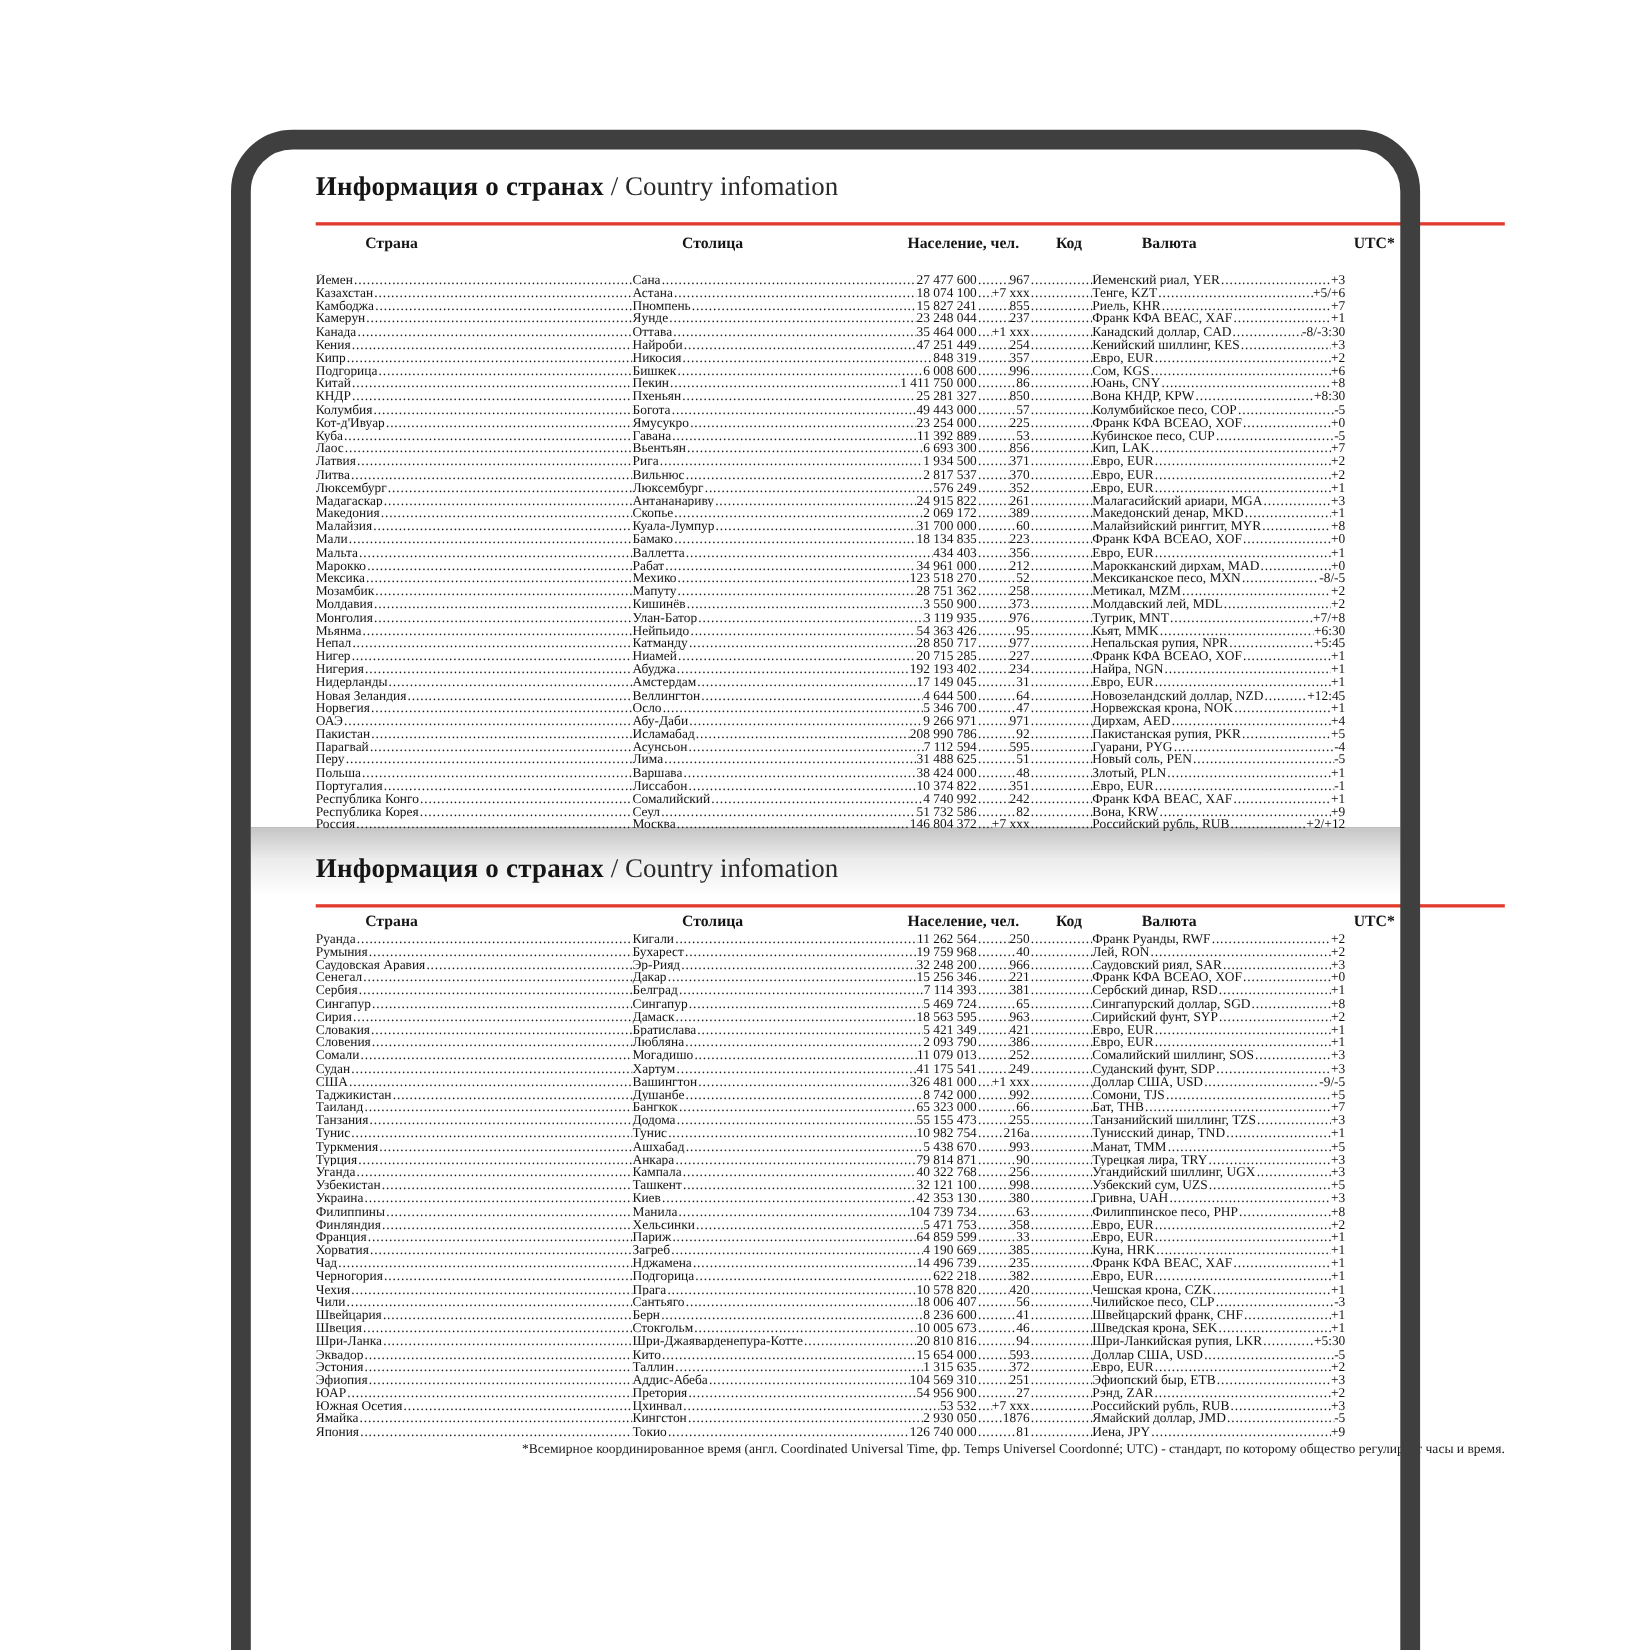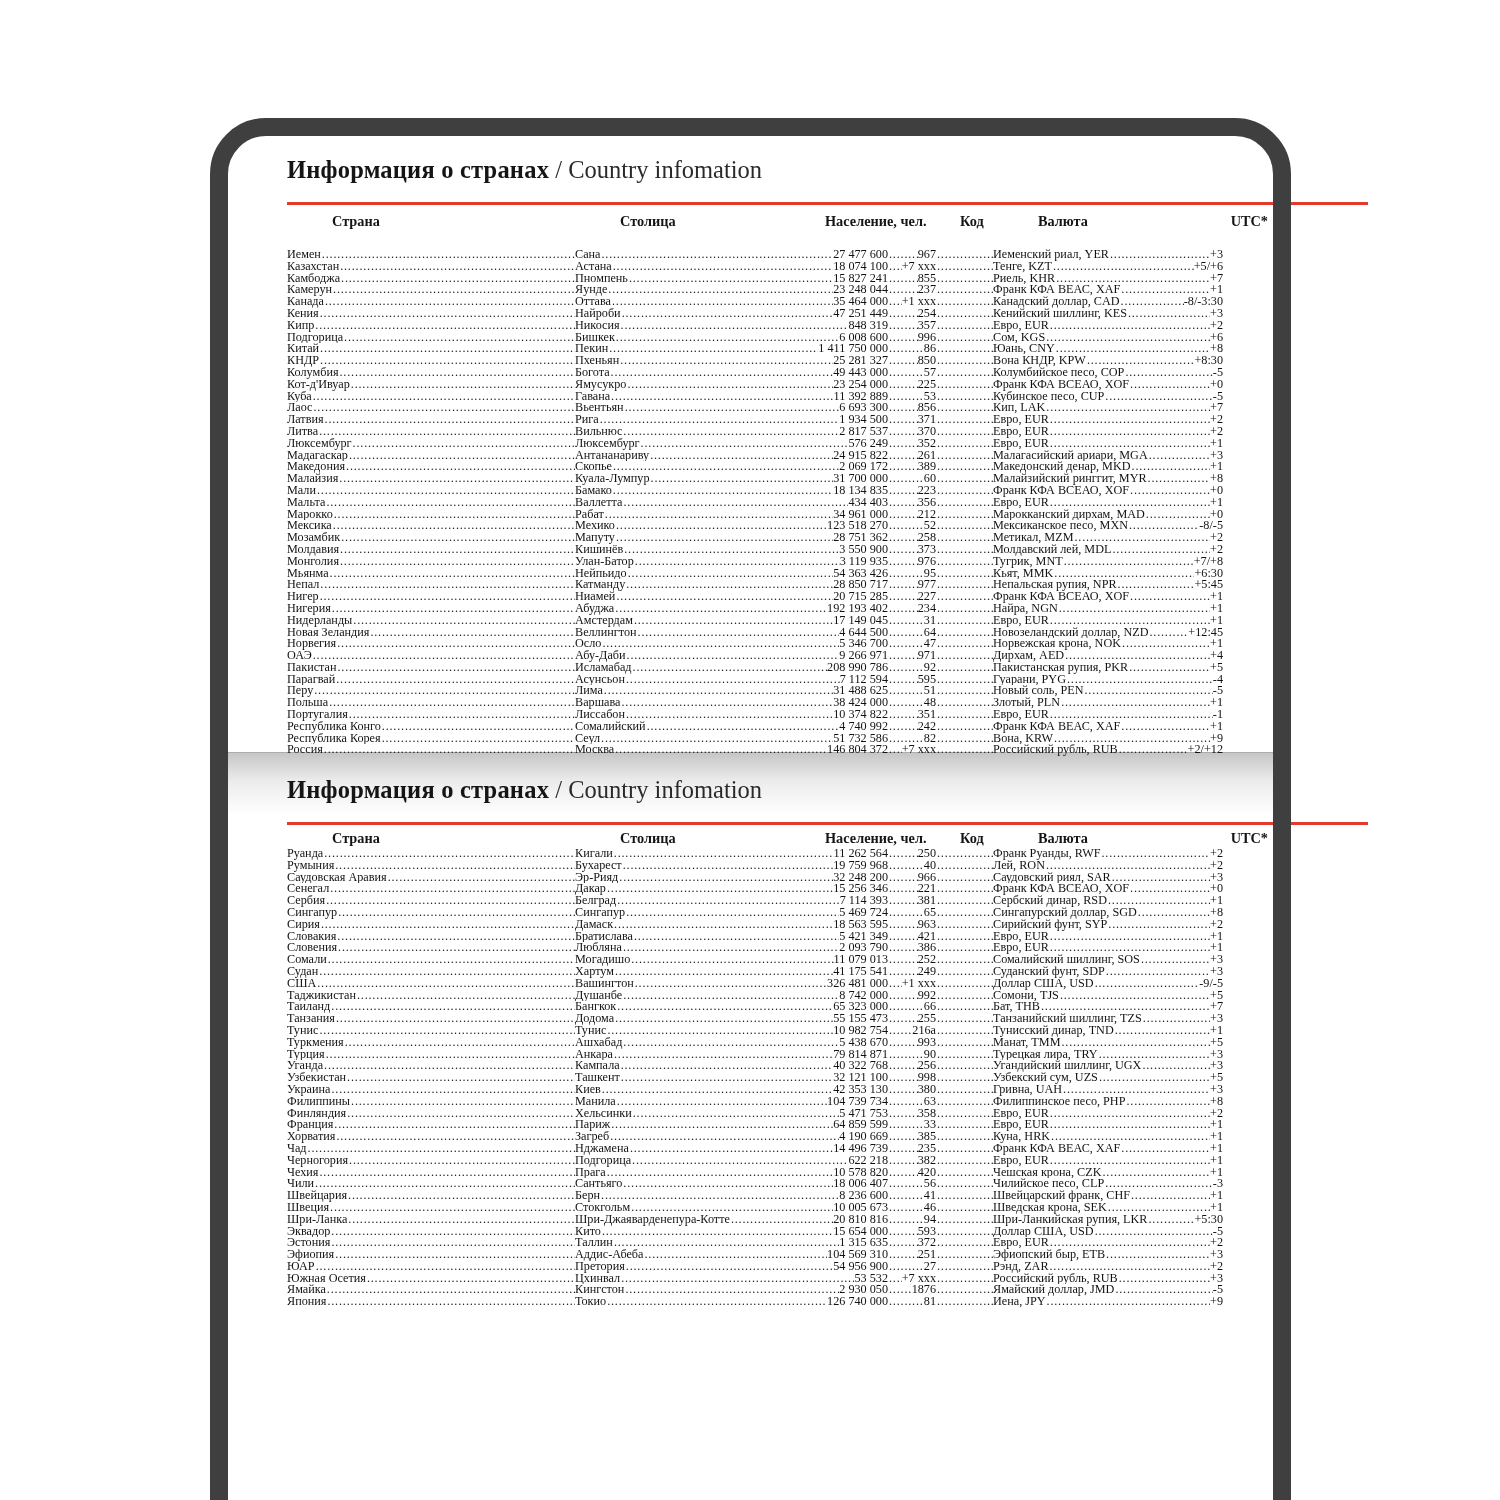--- a/index.html
+++ b/index.html
@@ -1966,16 +1966,17 @@
         </span>
         <span class="cell c5">
           <span class="txt">Иена, JPY</span>
           <span class="dots"></span>
           <span class="num">+9</span>
         </span>
       </div>
     </div>
 
   <div class="content abs fn-block footnote">
+    <div class="fn1">*Всемирное координированное время (англ. Coordinated Universal Time, фр. Temps Universel Coordonné; UTC) - стандарт, по которому общество регулирует часы и время.</div>
   </div>
 
   <div class="frame" style="border-color: rgb(63, 63, 63);"></div>
 </div>
 
 </body></html>

